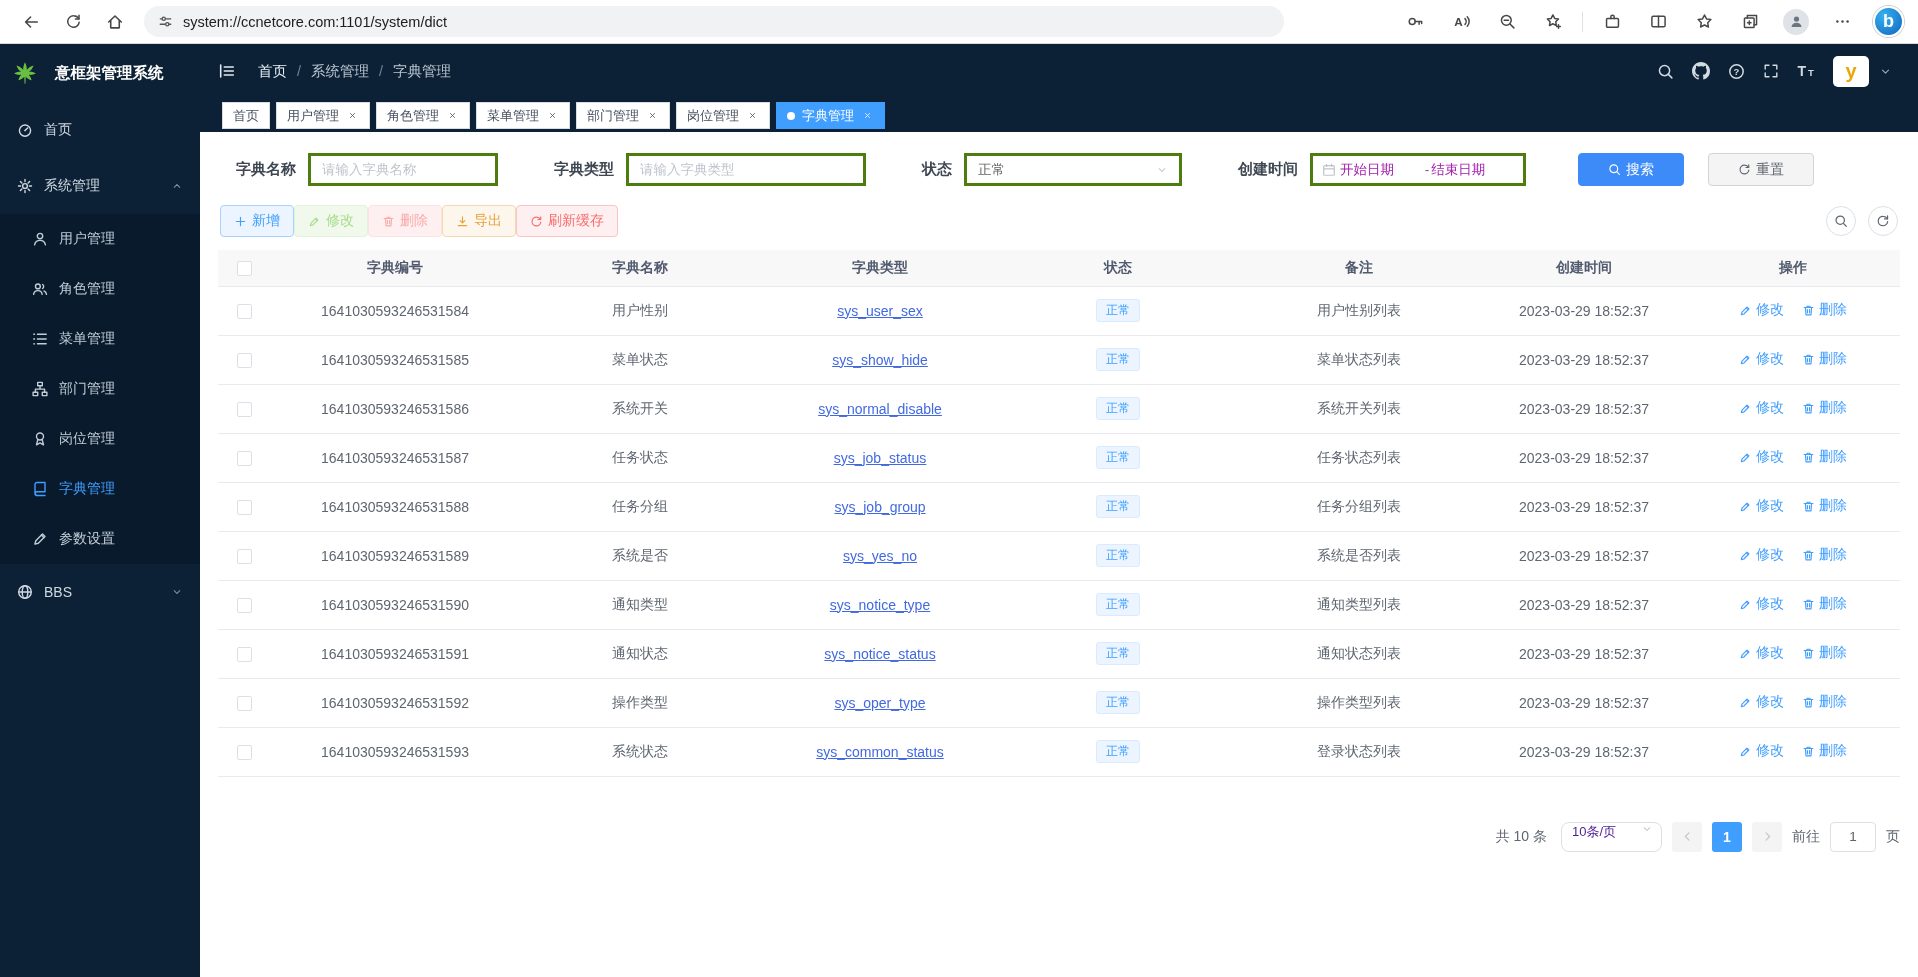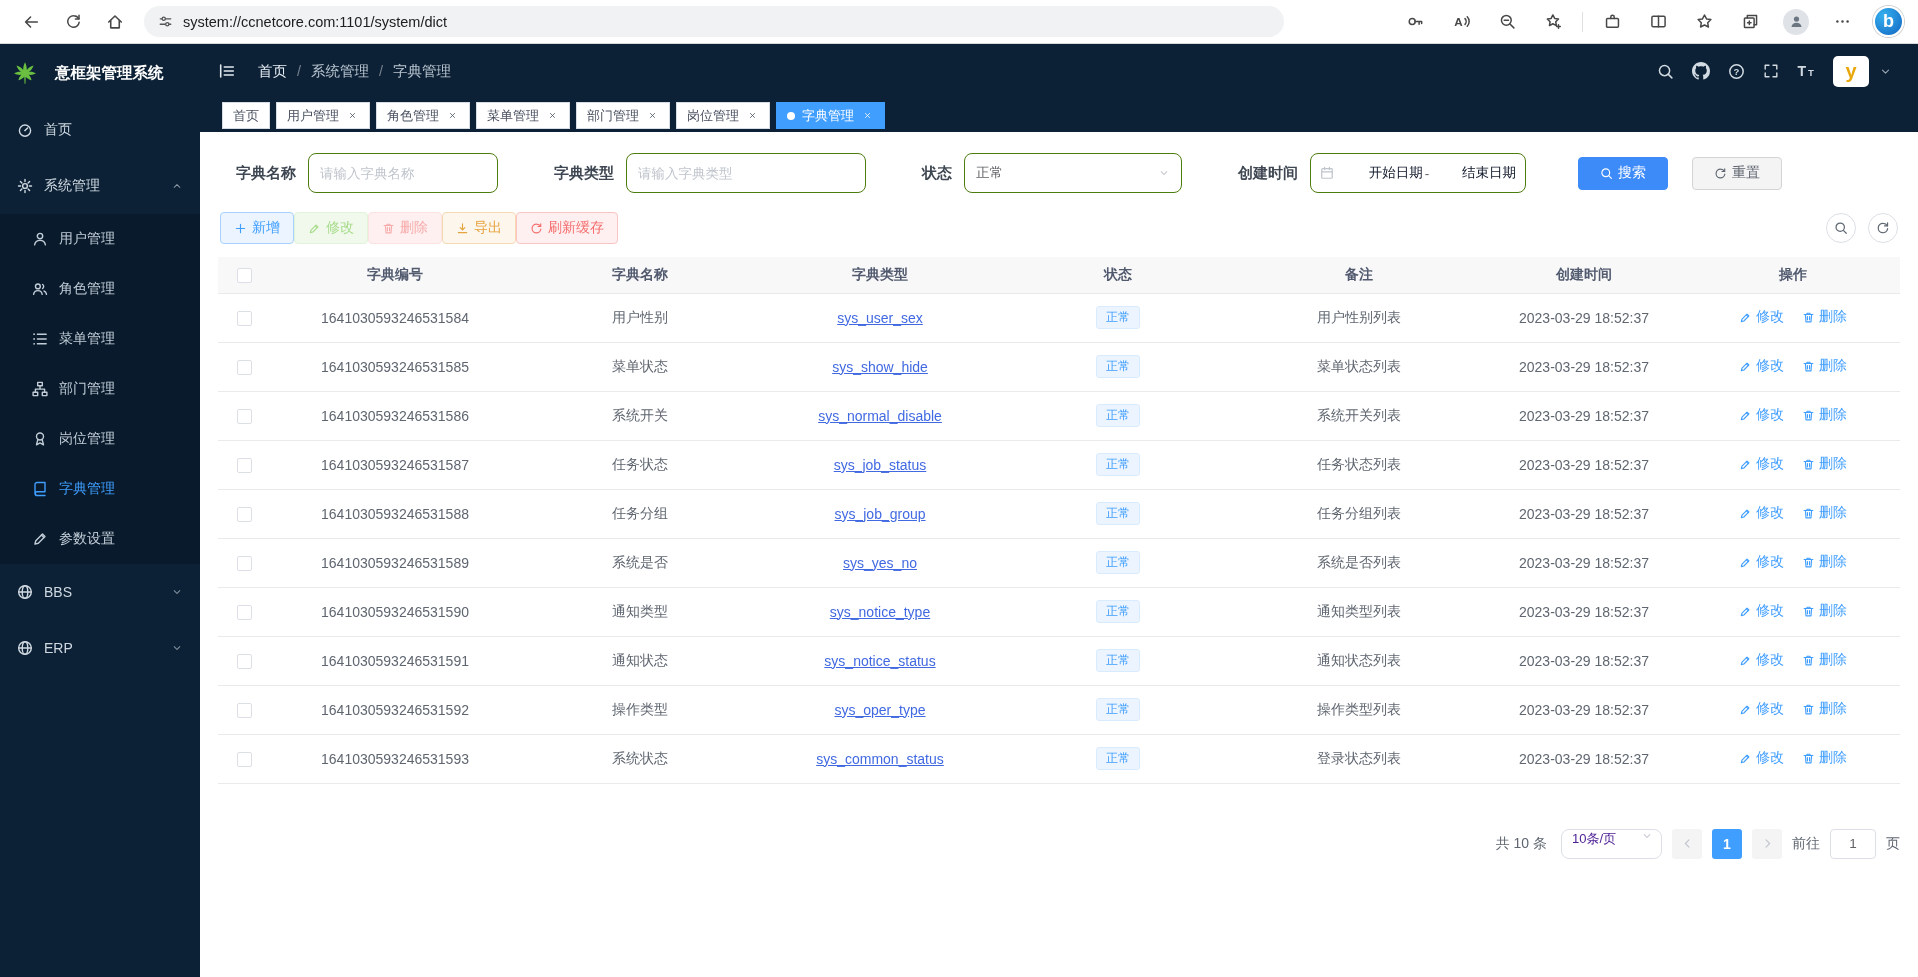--- a/index.html
+++ b/index.html
@@ -46,32 +46,32 @@
   .tag{height:27px;display:flex;align-items:center;gap:7px;padding:0 10px;background:#fff;border:1px solid #d8dce5;color:#495060;font-size:13px;cursor:pointer;white-space:nowrap}
   .tag.active{background:#409eff;border-color:#409eff;color:#fff}
   .tag .dot{width:8px;height:8px;border-radius:50%;background:#fff}
   .tag .x{display:flex;align-items:center;justify-content:center;width:13px;height:13px;border-radius:50%}
 
   
   .content{flex:1;background:#fff;padding:21px 18px 0;overflow:hidden}
   .filters{display:flex;align-items:center;padding-left:18px}
   .fgroup{display:flex;align-items:center;margin-right:56px}
   .flabel{font-size:15px;font-weight:bold;color:#3f4752;margin-right:12px;white-space:nowrap}
-  .tbox{height:40px;border:1px solid #4d7c0f;border-radius:8px;background:#fff;display:flex;align-items:center;padding:0 11px;color:#606266;cursor:text}
+  .tbox{height:33px;border:3px solid #4d7c0f;border-radius:0;background:#fff;display:flex;align-items:center;padding:0 11px;color:#606266;cursor:text}
   .w190{width:190px}.w240{width:240px}.w218{width:218px}.w216{width:216px}
   input.real{border:none;outline:none;background:transparent;font:inherit;font-size:13.5px;color:#606266;width:100%}
   input.real::placeholder{color:#bfc4cc}
   .select{cursor:pointer}
   .selval{font-size:13.5px;color:#606266}
   .select .caret{margin-left:auto;color:#c0c4cc;display:flex}
   .daterange{cursor:pointer;padding:0 9px}
   .d-ic{color:#c0c4cc;display:flex;margin-right:4px}
-  .dph{flex:1;text-align:right;font-size:13.5px;color:#0f172a;white-space:nowrap}
+  .dph{flex:1;text-align:left;font-size:13.5px;color:#a21caf;white-space:nowrap}
   .dsep{color:#606266;font-size:13.5px;margin:0 2px}
-  .btn{height:33px;border-radius:4px;border:1px solid transparent;display:inline-flex;align-items:center;gap:5px;padding:0 21px;font-size:14px;cursor:pointer;white-space:nowrap}
+  .btn{height:33px;border-radius:4px;border:1px solid transparent;display:inline-flex;align-items:center;gap:5px;padding:0 29px;font-size:14px;cursor:pointer;white-space:nowrap}
   .btn-search{background:#3d8bf8;border-color:#3d8bf8;color:#fff;margin-left:52px}
   .btn-reset{background:#f4f4f5;border-color:#d3d4d6;color:#5f6670;margin-left:24px}
 
   .toolbar{display:flex;align-items:center;margin-top:19px;padding:0 2px}
   .tbtns{display:flex;}
   .btn.sm{height:32px;padding:0 13px;border-style:solid}
   .plain-primary{background:#ecf5ff;border-color:#a7d2fd;color:#409eff}
   .plain-success{background:#f0f9eb;border-color:#c2e7b0;color:#67c23a}
   .plain-danger{background:#fef0f0;border-color:#fbc4c4;color:#f56c6c}
   .plain-warning{background:#fdf6ec;border-color:#f5dab1;color:#e6a23c}
@@ -292,33 +292,20 @@
             <ellipse cx="8" cy="8" rx="2.8" ry="6.3"></ellipse>
             <path d="M1.7 8h12.6"></path>
           </svg>
           <span class="mi-label">BBS</span>
           <span class="chev">
             <svg class="ic" width="12" height="12" viewBox="0 0 16 16" fill="none" stroke="currentColor" stroke-width="1.4" stroke-linecap="round" stroke-linejoin="round">
               <path d="M4.3 6.3L8 10l3.7-3.7"></path>
             </svg>
           </span>
         </div>
-        <div class="menu-item">
-          <svg class="ic" width="16" height="16" viewBox="0 0 16 16" fill="none" stroke="currentColor" stroke-width="1.4" stroke-linecap="round" stroke-linejoin="round">
-            <circle cx="8" cy="8" r="6.3"></circle>
-            <ellipse cx="8" cy="8" rx="2.8" ry="6.3"></ellipse>
-            <path d="M1.7 8h12.6"></path>
-          </svg>
-          <span class="mi-label">ERP</span>
-          <span class="chev">
-            <svg class="ic" width="12" height="12" viewBox="0 0 16 16" fill="none" stroke="currentColor" stroke-width="1.4" stroke-linecap="round" stroke-linejoin="round">
-              <path d="M4.3 6.3L8 10l3.7-3.7"></path>
-            </svg>
-          </span>
-        </div>
       </nav>
   </aside>
 
   <div class="main">
 
     <header class="topbar">
       <div class="hamburger">
           <svg class="ic" width="18" height="18" viewBox="0 0 16 16" fill="none" stroke="currentColor" stroke-width="1.4" stroke-linecap="round" stroke-linejoin="round">
             <path d="M2.4 2.6v10.8"></path>
             <path d="M5.6 4.4h8M5.6 8h8M5.6 11.6h8"></path>

